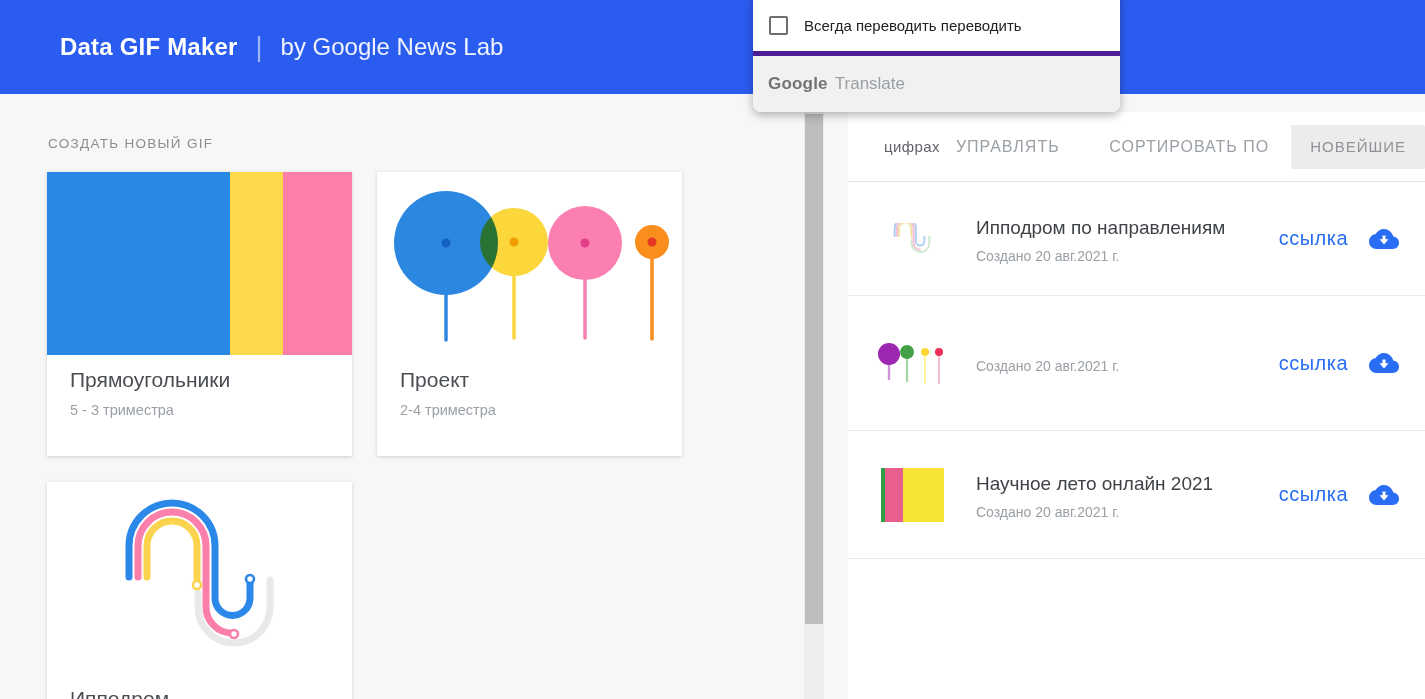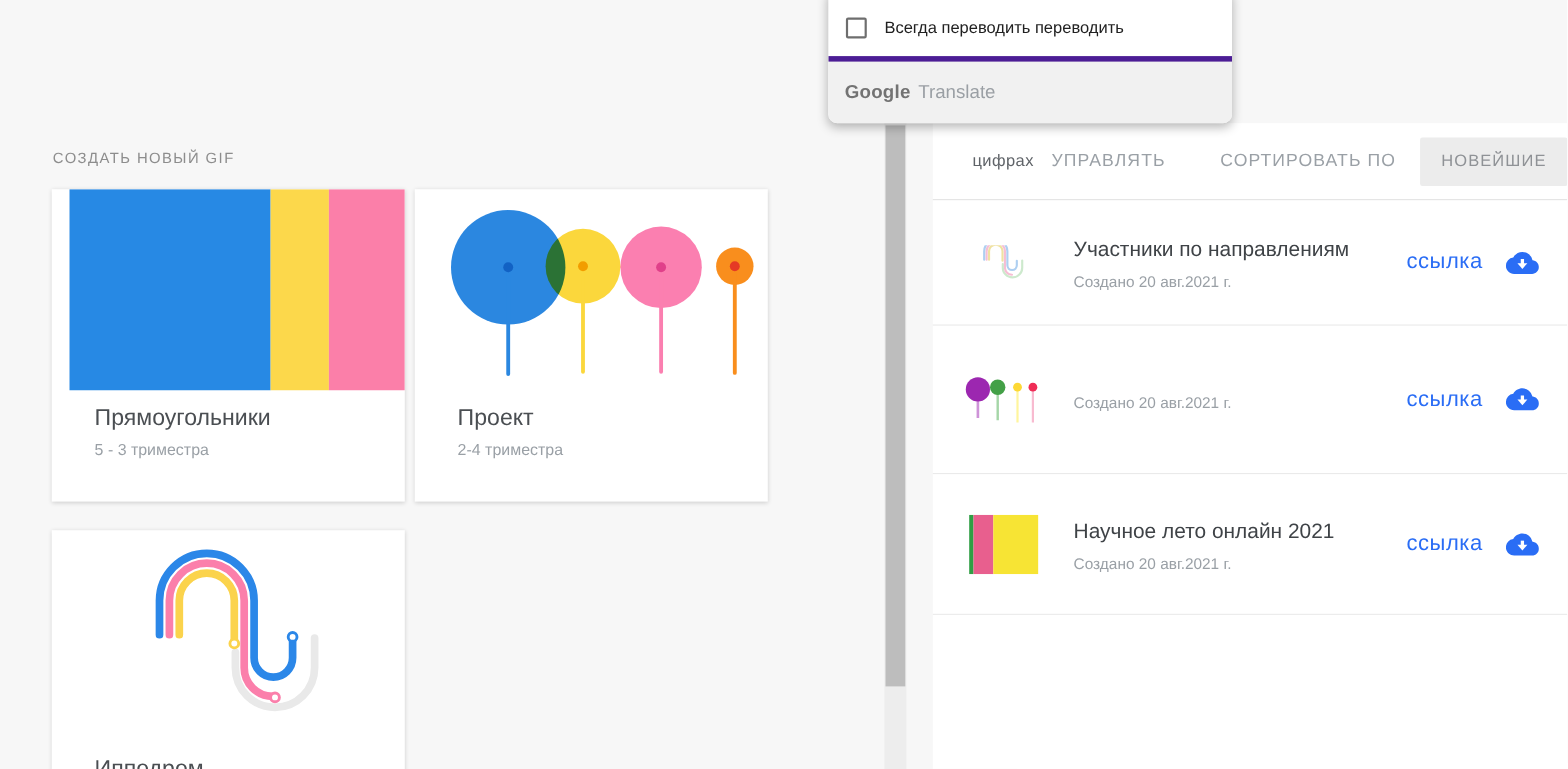--- a/index.html
+++ b/index.html
@@ -19,21 +19,21 @@
   .gt-row1{height:61px;display:flex;align-items:center;padding:10px 0 0 16px;box-sizing:border-box;gap:16px;}
   .gt-checkbox{width:15px;height:15px;border:2px solid #6e6e6e;border-radius:2px;background:#fff;flex:none;}
   .gt-label{font-size:15px;color:#212121;}
   .gt-row2{height:56px;background:#f1f1f1;border-top:5px solid #4c1d95;
            display:flex;align-items:center;padding-left:15px;}
   .gt-google{font-size:17px;font-weight:bold;color:#737373;letter-spacing:.2px;}
   .gt-product{font-size:17px;color:#9a9fa4;margin-left:7px;}
 
   
   .create-label{position:absolute;left:48px;top:136px;font-size:13.5px;letter-spacing:1.3px;color:#8d8d8d;z-index:2;}
-  .card{position:absolute;width:305px;background:#ffffff;box-shadow:0 1px 4px rgba(0,0,0,.16);z-index:2;padding-left:16px;}
+  .card{position:absolute;width:305px;background:#ffffff;box-shadow:0 1px 4px rgba(0,0,0,.16);z-index:2;}
   #card-rect{left:47px;top:172px;height:284px;}
   #card-circ{left:377px;top:172px;height:284px;}
   #card-track{left:47px;top:482px;height:310px;}
   .card-graphic{display:block;}
   .card-text{padding:13px 23px 0 23px;}
   .card-title{font-size:21px;color:#4a4e52;}
   .card-sub{font-size:14.5px;color:#9aa0a6;margin-top:10px;}
 
   
   .sb-track{position:absolute;left:804px;top:108px;width:20px;height:591px;background:#ededed;z-index:3;}
@@ -57,20 +57,25 @@
   .icreated{font-size:14px;color:#9aa0a6;margin-top:5px;}
   .iactions{flex:1;display:flex;align-items:center;justify-content:flex-end;gap:21px;padding-right:26px;}
   .ilink{font-size:20px;color:#2a6df5;letter-spacing:.5px;text-decoration:none;}
   .cloud{display:block;}
 </style>
 </head>
 <body>
 
 <div id="app">
 
+  <div class="appbar">
+    <span class="brand">Data GIF Maker</span>
+    <span class="brand-sep">|</span>
+    <span class="byline">by Google News Lab</span>
+  </div>
 
   <div class="gt-popup">
     <div class="gt-row1">
       <span class="gt-checkbox"></span>
       <span class="gt-label">Всегда переводить переводить</span>
     </div>
     <div class="gt-row2">
       <span class="gt-google">Google</span>
       <span class="gt-product">Translate</span>
     </div>
@@ -150,21 +155,21 @@
         <svg width="38" height="31" viewBox="75 52 155 106">
           <g fill="none" stroke-width="8" stroke-linecap="round">
             <path d="M151 111 V125 A36 36 0 0 0 223 125 V98" stroke="#cde9cd"></path>
             <path d="M100 95 V64 A25 25 0 0 1 150 64 V99" stroke="#efe2a2"></path>
             <path d="M91 95 V64 A34 34 0 0 1 159 64 V125 A26 26 0 0 0 185 151" stroke="#f6bed4"></path>
             <path d="M82 95 V64 A43 43 0 0 1 168 64 V116 A17.5 17.5 0 0 0 203 116 V99" stroke="#aecff1"></path>
           </g>
         </svg>
       </div>
       <div class="itext">
-        <div class="ititle">Участники по направлениям</div>
+        <div class="ititle">Ипподром по направлениям</div>
         <div class="icreated">Создано 20 авг.2021 г.</div>
       </div>
       <div class="iactions">
         <a class="ilink" href="#">ссылка</a>
         <svg class="cloud" width="30" height="30" viewBox="0 0 24 24">
           <path d="M19.35 10.04A7.49 7.49 0 0 0 12 4C9.11 4 6.6 5.64 5.35 8.04A5.994 5.994 0 0 0 0 14c0 3.31 2.69 6 6 6h13c2.76 0 5-2.24 5-5 0-2.64-2.05-4.78-4.65-4.96z" fill="#2a6df5"></path>
           <path d="M12 9.2v4.6" stroke="#ffffff" stroke-width="2.4"></path>
           <path d="M8.4 12.2h7.2L12 16.4z" fill="#ffffff"></path>
         </svg>
       </div>

